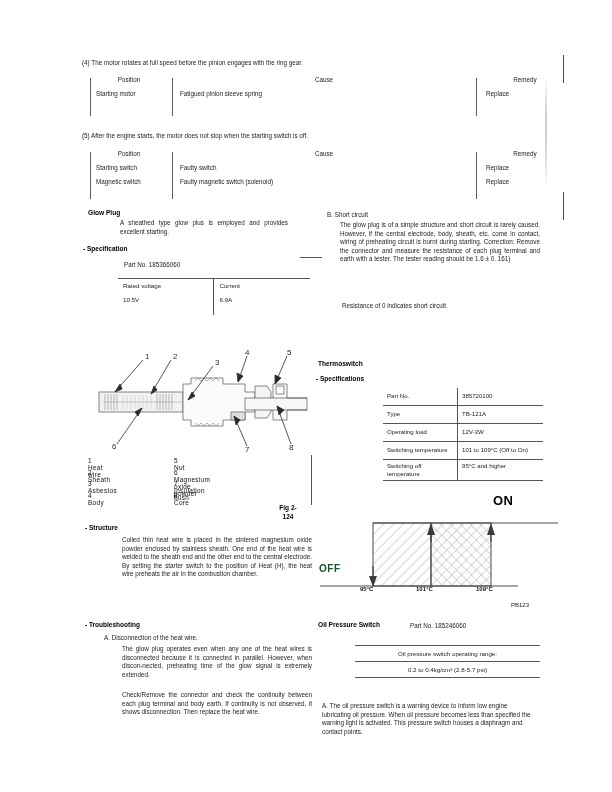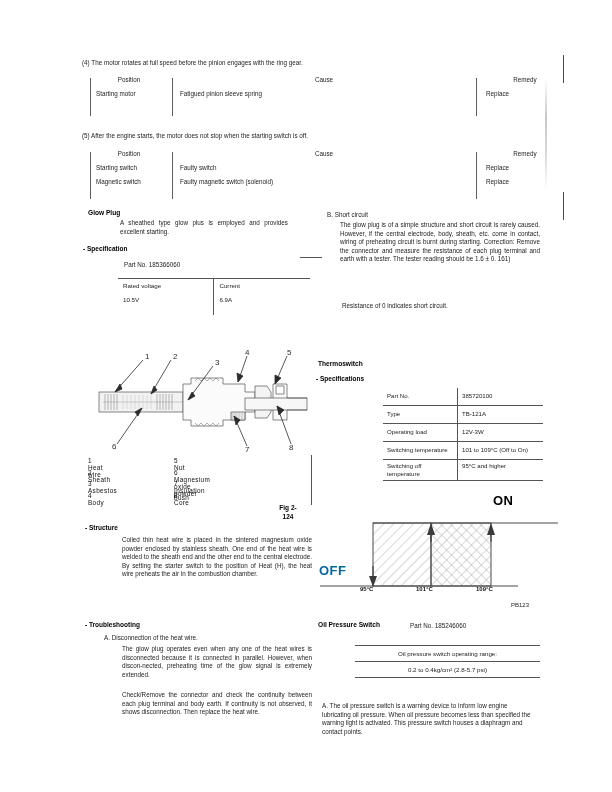--- a/index.html
+++ b/index.html
@@ -160,24 +160,24 @@
     position: absolute;
     left: 175px; top: 3px;
     font-size: 13px;
     font-weight: bold;
     letter-spacing: .5px;
     color: #000;
   }
   .off-label {
     position: absolute;
     left: 1px; top: 73px;
-    font-size: 13px;
+    font-size: 10px;
     font-weight: bold;
     letter-spacing: .5px;
-    color: #0369a1;
+    color: #14532d;
   }
   .axis-tick {
     position: absolute;
     font-size: 6px;
     color: #111;
     font-weight: bold;
   }
   .pb-code {
     position: absolute;
     left: 193px; top: 112px;

